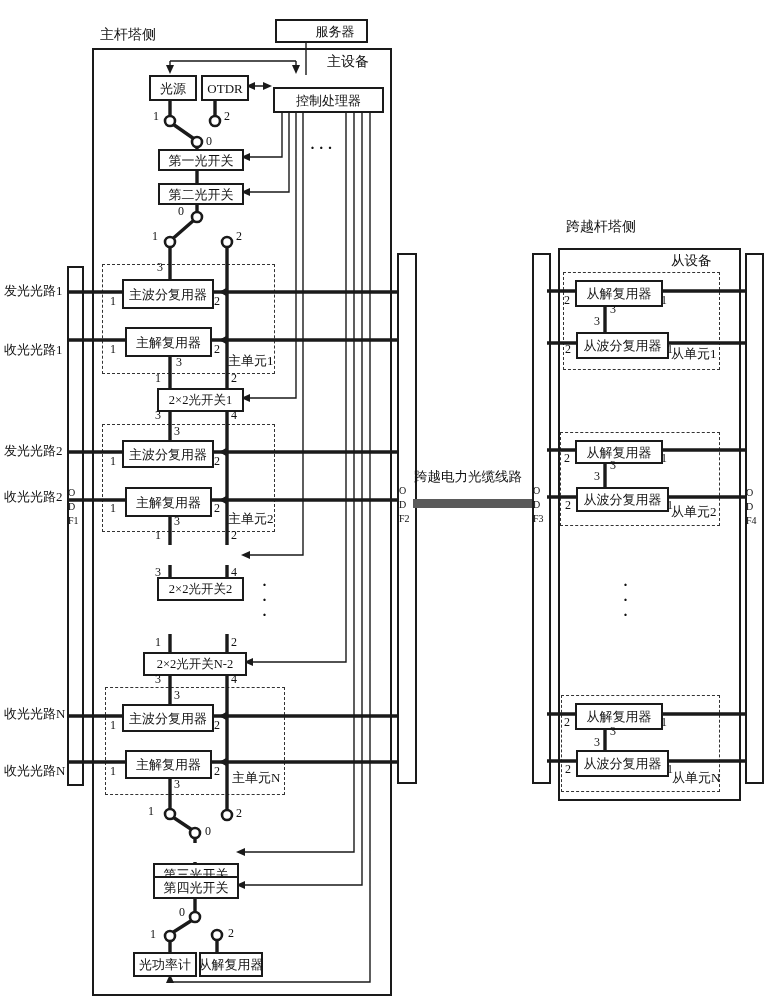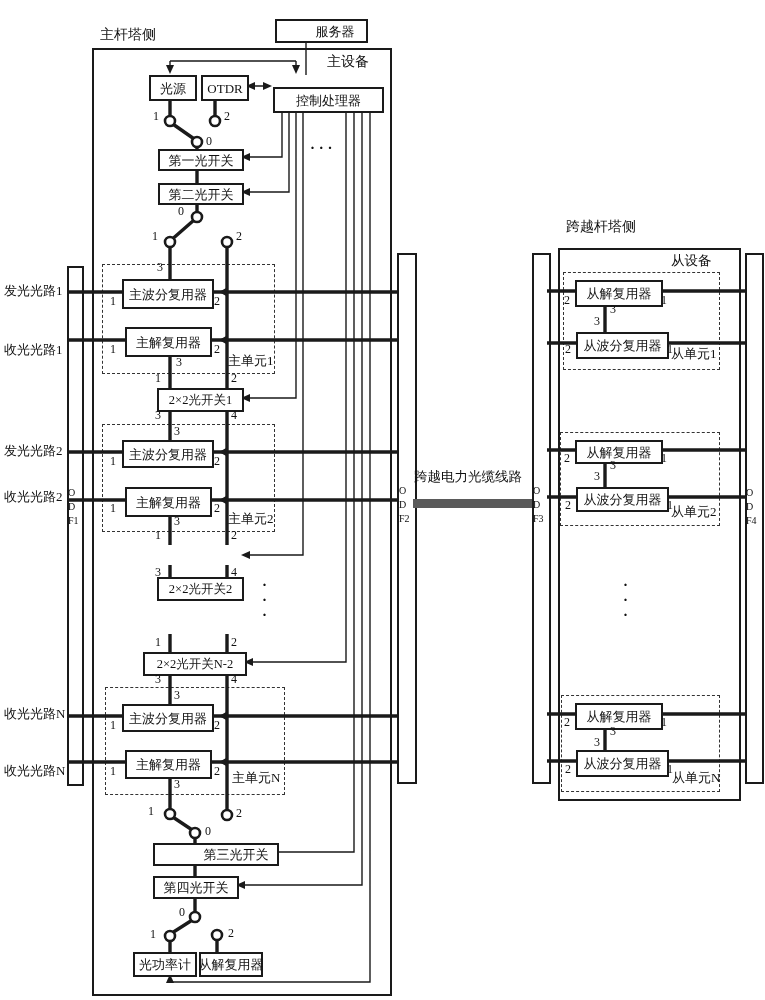--- a/index.html
+++ b/index.html
@@ -135,21 +135,21 @@
     </div>
   <div class="bx" style="left:143px;top:652px;width:100px;height:20px;font-size:12.5px;">
       <span>2×2光开关N-2</span>
     </div>
   <div class="bx" style="left:122px;top:704px;width:88px;height:24px;">
       <span>主波分复用器</span>
     </div>
   <div class="bx" style="left:125px;top:750px;width:83px;height:25px;">
       <span>主解复用器</span>
     </div>
-  <div class="bx" style="left:153px;top:843px;width:82px;height:19px;padding-left:40px;">
+  <div class="bx" style="left:153px;top:863px;width:82px;height:19px;">
       <span>第三光开关</span>
     </div>
   <div class="bx" style="left:153px;top:876px;width:82px;height:19px;">
       <span>第四光开关</span>
     </div>
   <div class="bx" style="left:133px;top:952px;width:60px;height:21px;">
       <span>光功率计</span>
     </div>
   <div class="bx" style="left:199px;top:952px;width:60px;height:21px;">
       <span>从解复用器</span>

